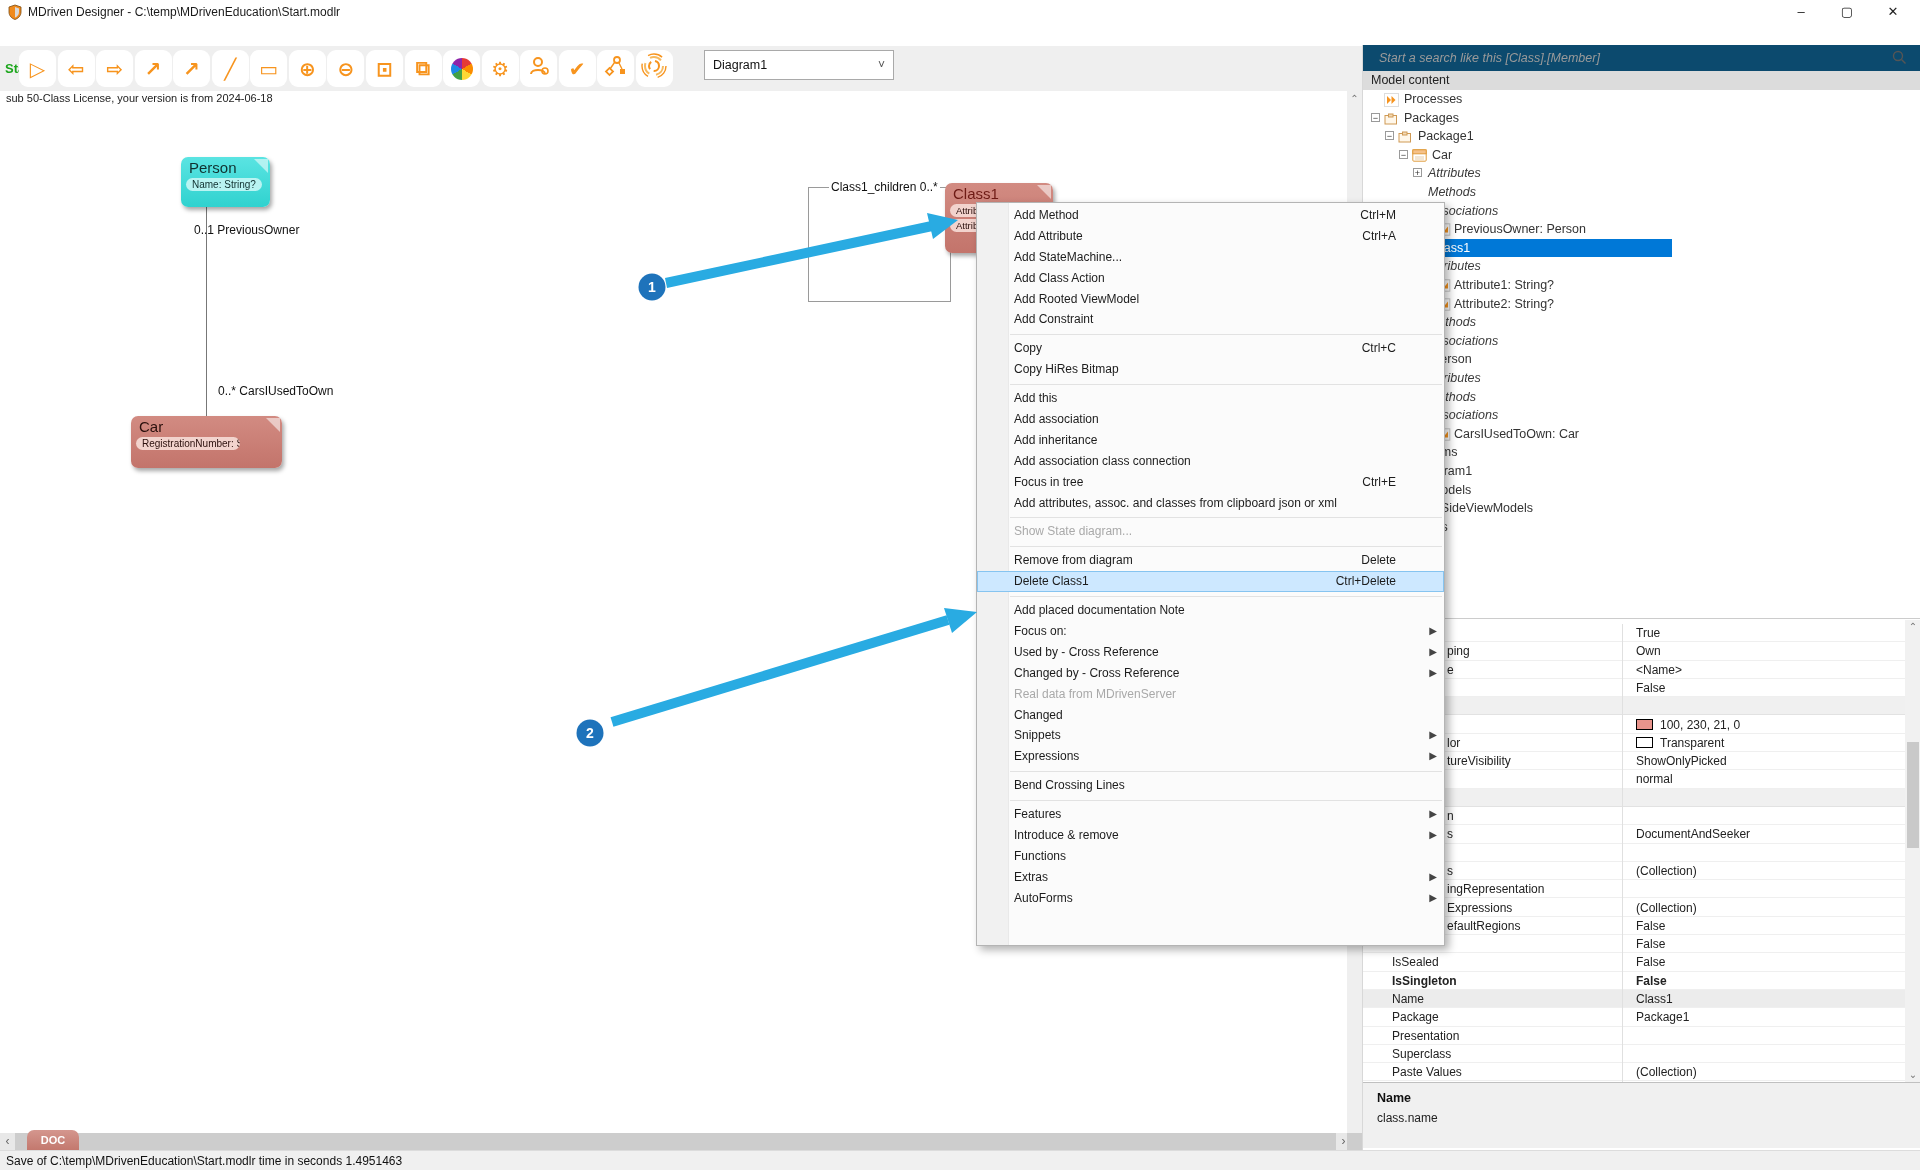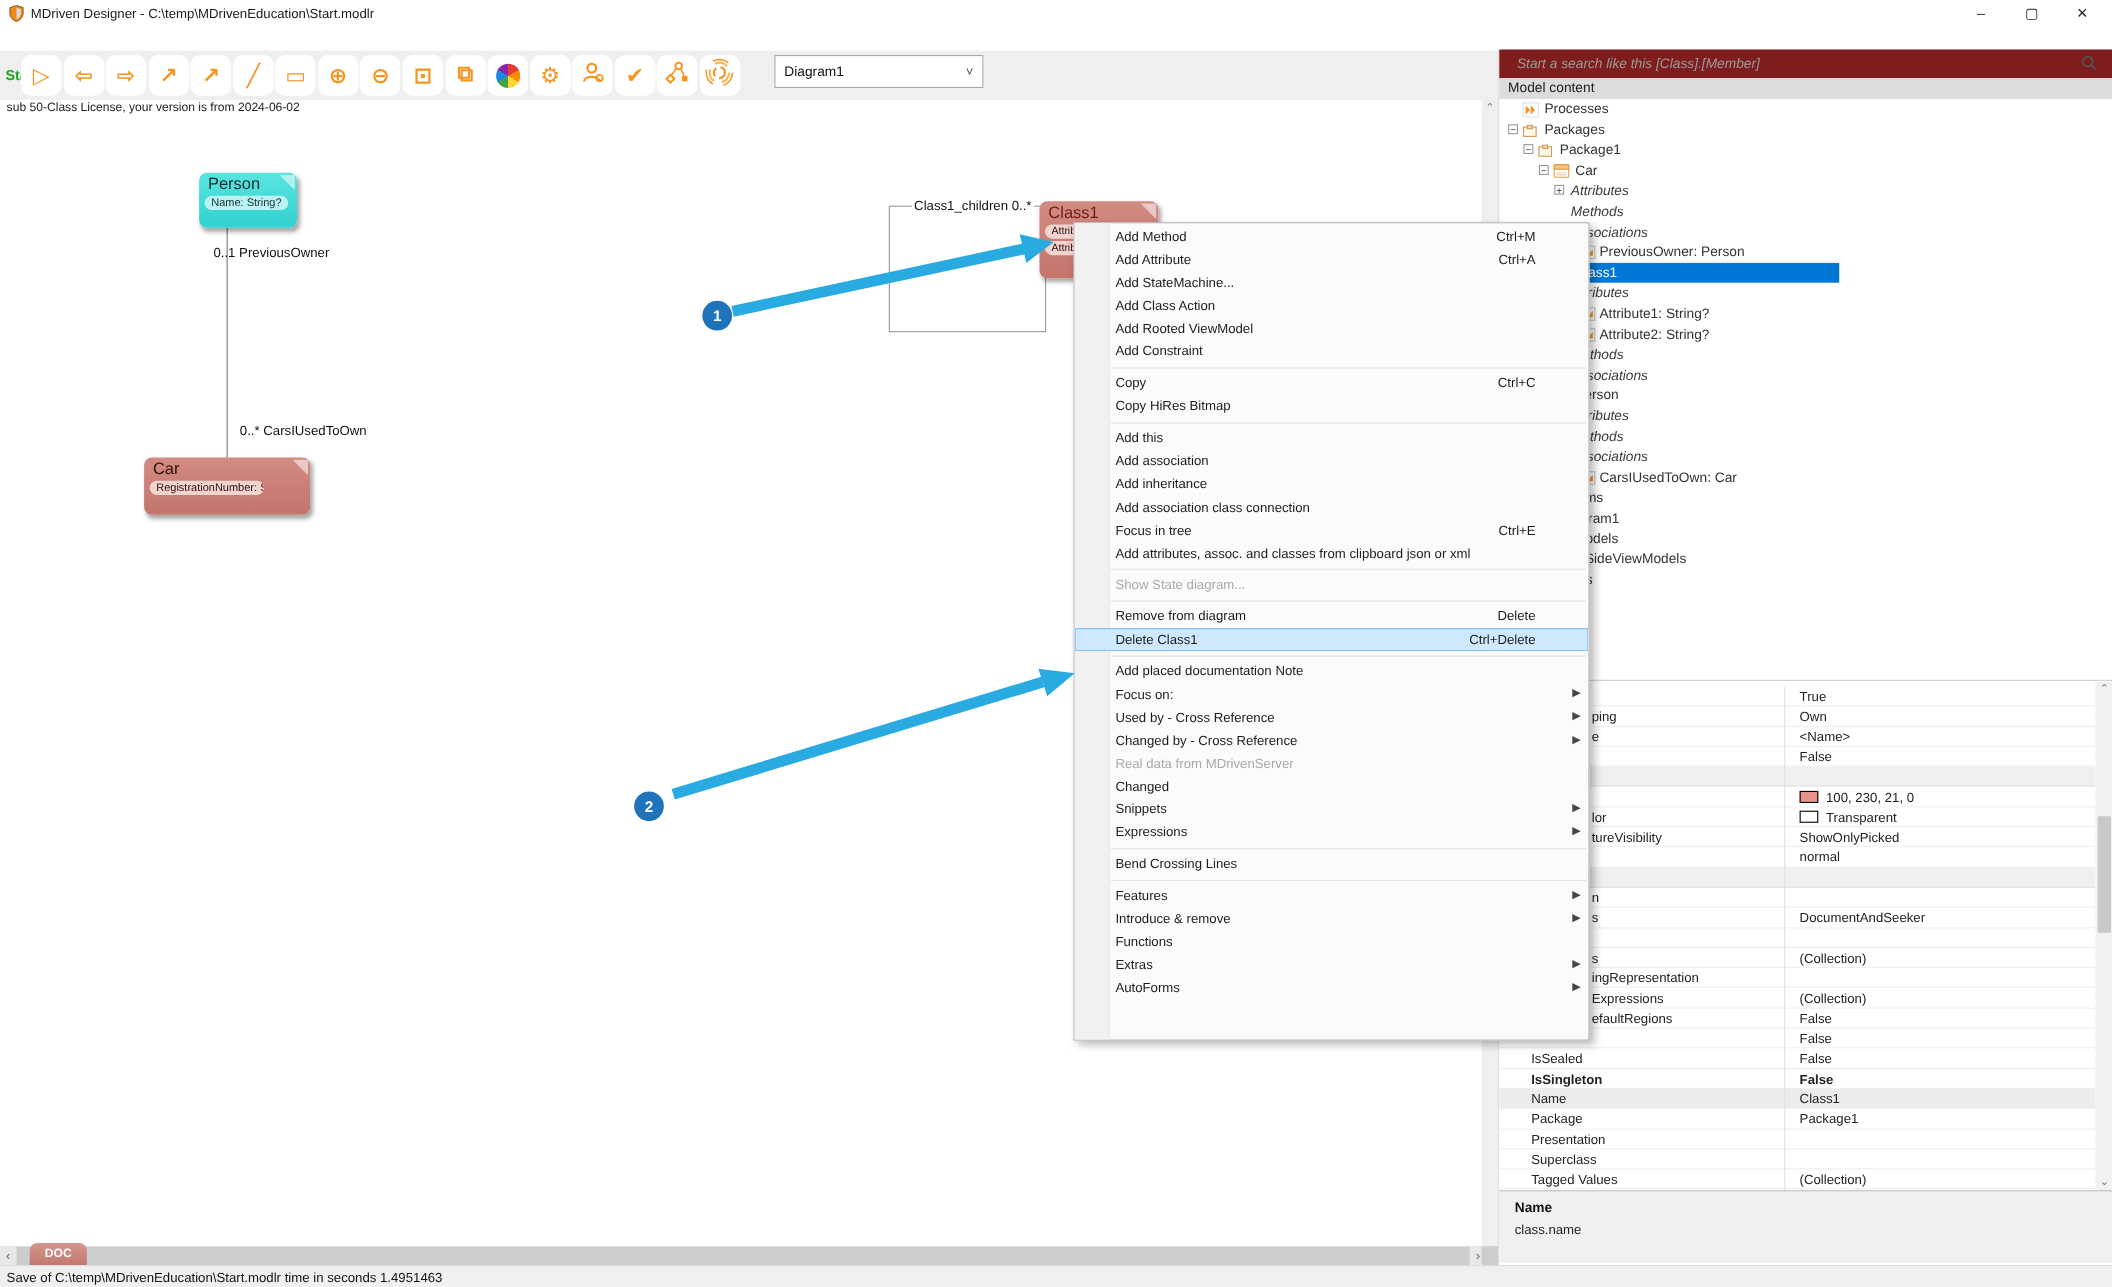--- a/index.html
+++ b/index.html
@@ -66,21 +66,21 @@
   #hs-left{left:0;} #hs-right{left:1336px;}
   #doc-tab{left:27px;top:1130px;width:52px;height:20px;border-radius:7px 7px 0 0;
     background:linear-gradient(#d4968e,#c3786e);color:#fff;font-weight:bold;font-size:11px;
     text-align:center;line-height:20px;z-index:3;}
   #corner{left:1347px;top:1133px;width:15px;height:17px;background:#cdcdcd;}
   #statusbar{left:0;top:1150px;width:1920px;height:20px;background:#f0f0f0;border-top:1px solid #dcdcdc;box-sizing:border-box;}
   #status-text{left:6px;top:3px;font-size:12px;color:#111;white-space:nowrap;}
 
   
   #sidepanel{left:1362px;top:45px;width:558px;height:1105px;background:#fff;border-left:1px solid #d8d8d8;box-sizing:border-box;}
-  #search-row{left:0;top:0;width:558px;height:26px;background:#7f1d1d;border-bottom:1px solid #e4e4e4;}
+  #search-row{left:0;top:0;width:558px;height:26px;background:#0c4a6e;border-bottom:1px solid #e4e4e4;}
   #search-placeholder{left:16px;top:6px;font-size:12.5px;font-style:italic;color:#9a9a9a;white-space:nowrap;}
   #search-icon{right:14px;top:5px;}
   #mc-header{left:0;top:26px;width:558px;height:19px;background:#dcdcdc;font-size:12.5px;line-height:19px;padding-left:8px;box-sizing:border-box;color:#222;}
   #tree{left:0;top:45px;width:558px;height:528px;}
   .tree-row{position:absolute;left:0;width:558px;height:18.5px;font-size:12.5px;line-height:18.5px;}
   .tree-row .hl-bar{position:absolute;top:0;height:18.5px;background:#0078d7;z-index:0;}
   .tree-row .t-exp{position:absolute;top:4px;width:9px;height:9px;border:1px solid #9a9a9a;background:#fff;
     font-size:9px;line-height:8px;text-align:center;color:#333;box-sizing:border-box;}
   .tree-row .t-ico{position:absolute;top:3px;}
   .tree-row .t-lbl{position:absolute;top:0;white-space:nowrap;color:#333;z-index:1;}
@@ -213,21 +213,21 @@
             </svg></span>
         </div>
       </div>
     <div id="diagram-select" class="abs">
       <span>Diagram1</span>
       <span id="diagram-caret">˅</span>
     </div>
   </div>
 
   <div id="canvas" class="abs">
-    <span id="license" class="abs">sub 50-Class License, your version is from 2024-06-02</span>
+    <span id="license" class="abs">sub 50-Class License, your version is from 2024-06-18</span>
 
     <div id="assoc-line" class="abs"></div>
     <span id="lbl-prevowner" class="abs assoc-label">0..1 PreviousOwner</span>
     <span id="lbl-cars" class="abs assoc-label">0..* CarsIUsedToOwn</span>
 
     <div id="children-rect" class="abs"></div>
     <span id="children-label" class="abs">Class1_children 0..*</span>
 
     <div id="person-node" class="uml-node">
       <div class="uml-title">Person</div>
@@ -502,21 +502,21 @@
           <span class="pl">Package</span>
           <span class="pv">Package1</span>
         </div>
         <div class="prow" style="top: 402.6px;">
           <span class="pl">Presentation</span>
         </div>
         <div class="prow" style="top: 420.9px;">
           <span class="pl">Superclass</span>
         </div>
         <div class="prow" style="top: 439.2px;">
-          <span class="pl">Tagged Values</span>
+          <span class="pl">Paste Values</span>
           <span class="pv">(Collection)</span>
         </div>
       </div>
     <div id="prop-divider" class="abs"></div>
     <div id="propscroll" class="abs">
       <span class="ps-arrow" style="top:0;">⌃</span>
       <div id="ps-thumb"></div>
       <span class="ps-arrow" style="bottom:0;">⌄</span>
     </div>
 

